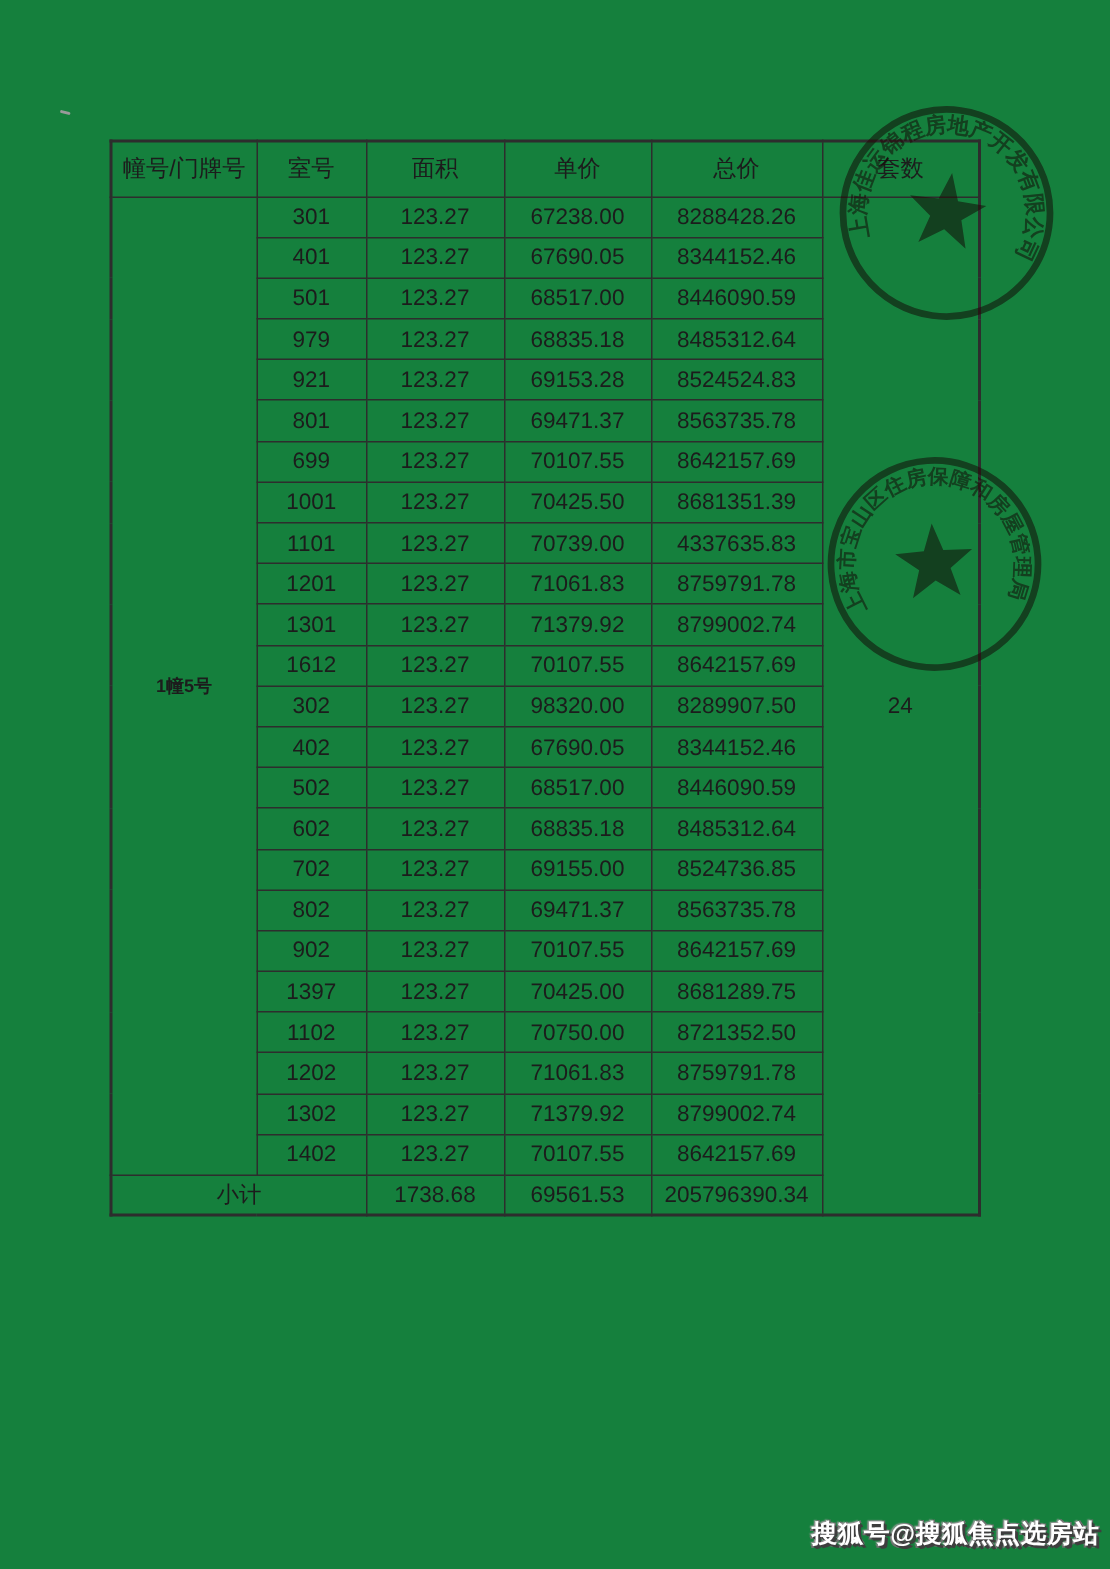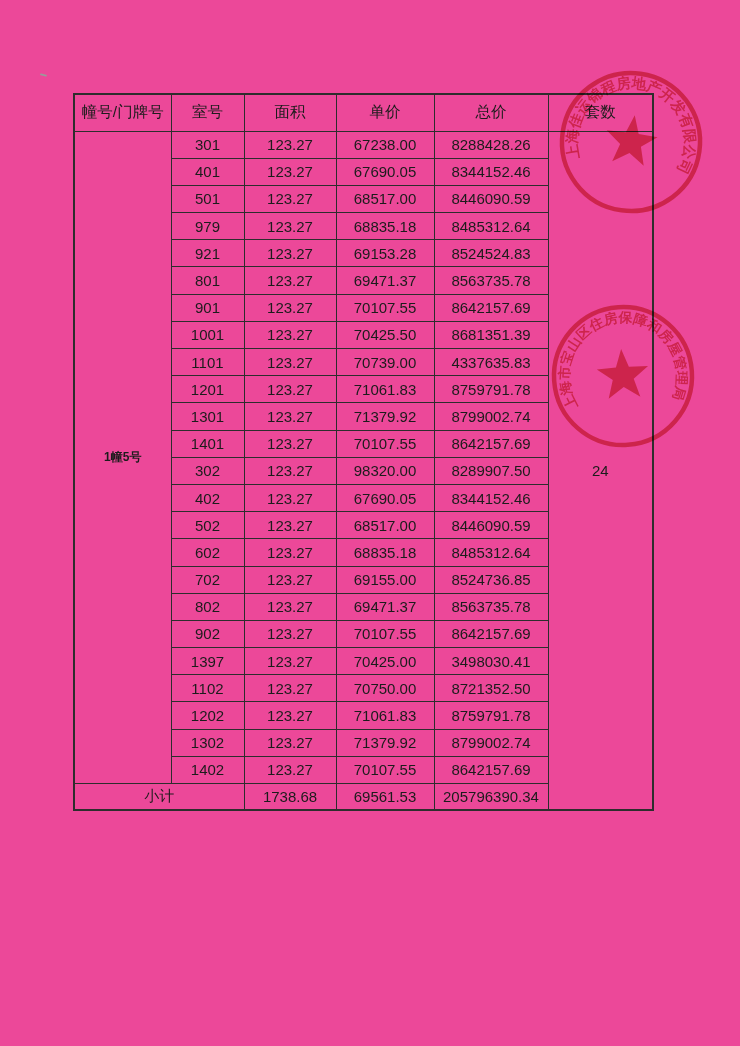--- a/index.html
+++ b/index.html
@@ -1,17 +1,17 @@
 <!DOCTYPE html>
 <html><head>
 <meta charset="utf-8">
 <style>
   html,body{margin:0;padding:0;}
   .page{
-    position:relative;width:740px;height:1046px;background:#ec4899;
+    position:relative;width:740px;height:1046px;background:#15803d;
     font-family:"Liberation Sans","DejaVu Sans",sans-serif;overflow:hidden;
   }
   .scan-artifact{
     position:absolute;left:40px;top:74px;width:7px;height:2px;
     background:#9a9a9a;transform:rotate(14deg);border-radius:1px;
   }
   table.price{
     position:absolute;left:73px;top:93px;border-collapse:collapse;
     table-layout:fixed;border:2.5px solid #2d2d2d;background:transparent;
   }
@@ -94,21 +94,21 @@
           <td>69153.28</td>
           <td>8524524.83</td>
         </tr>
         <tr>
           <td>801</td>
           <td>123.27</td>
           <td>69471.37</td>
           <td>8563735.78</td>
         </tr>
         <tr>
-          <td>901</td>
+          <td>699</td>
           <td>123.27</td>
           <td>70107.55</td>
           <td>8642157.69</td>
         </tr>
         <tr>
           <td>1001</td>
           <td>123.27</td>
           <td>70425.50</td>
           <td>8681351.39</td>
         </tr>
@@ -124,21 +124,21 @@
           <td>71061.83</td>
           <td>8759791.78</td>
         </tr>
         <tr>
           <td>1301</td>
           <td>123.27</td>
           <td>71379.92</td>
           <td>8799002.74</td>
         </tr>
         <tr>
-          <td>1401</td>
+          <td>1612</td>
           <td>123.27</td>
           <td>70107.55</td>
           <td>8642157.69</td>
         </tr>
         <tr>
           <td>302</td>
           <td>123.27</td>
           <td>98320.00</td>
           <td>8289907.50</td>
         </tr>
@@ -175,21 +175,21 @@
         <tr>
           <td>902</td>
           <td>123.27</td>
           <td>70107.55</td>
           <td>8642157.69</td>
         </tr>
         <tr>
           <td>1397</td>
           <td>123.27</td>
           <td>70425.00</td>
-          <td>3498030.41</td>
+          <td>8681289.75</td>
         </tr>
         <tr>
           <td>1102</td>
           <td>123.27</td>
           <td>70750.00</td>
           <td>8721352.50</td>
         </tr>
         <tr>
           <td>1202</td>
           <td>123.27</td>
@@ -228,13 +228,14 @@
 
   <svg id="stamp2" class="stamp" width="150" height="150" viewBox="-75 -75 150 150">
     <circle r="69" fill="none" stroke="#d96868" stroke-width="4.5"></circle>
     <path id="sealArc2" d="M -46.8 27 A 54 54 0 1 1 46.8 27" fill="none"></path>
     <text font-size="13.5" fill="#d96868">
       <textPath href="#sealArc2" textLength="224" lengthAdjust="spacingAndGlyphs">上海市宝山区住房保障和房屋管理局</textPath>
     </text>
     <polygon fill="#d96868" points="0,-27 6.5,-8.9 25.7,-8.3 10.5,3.4 15.9,21.8 0,11 -15.9,21.8 -10.5,3.4 -25.7,-8.3 -6.5,-8.9"></polygon>
   </svg>
 
+  <div class="watermark">搜狐号@搜狐焦点选房站</div>
 </div>
 
 </body></html>

